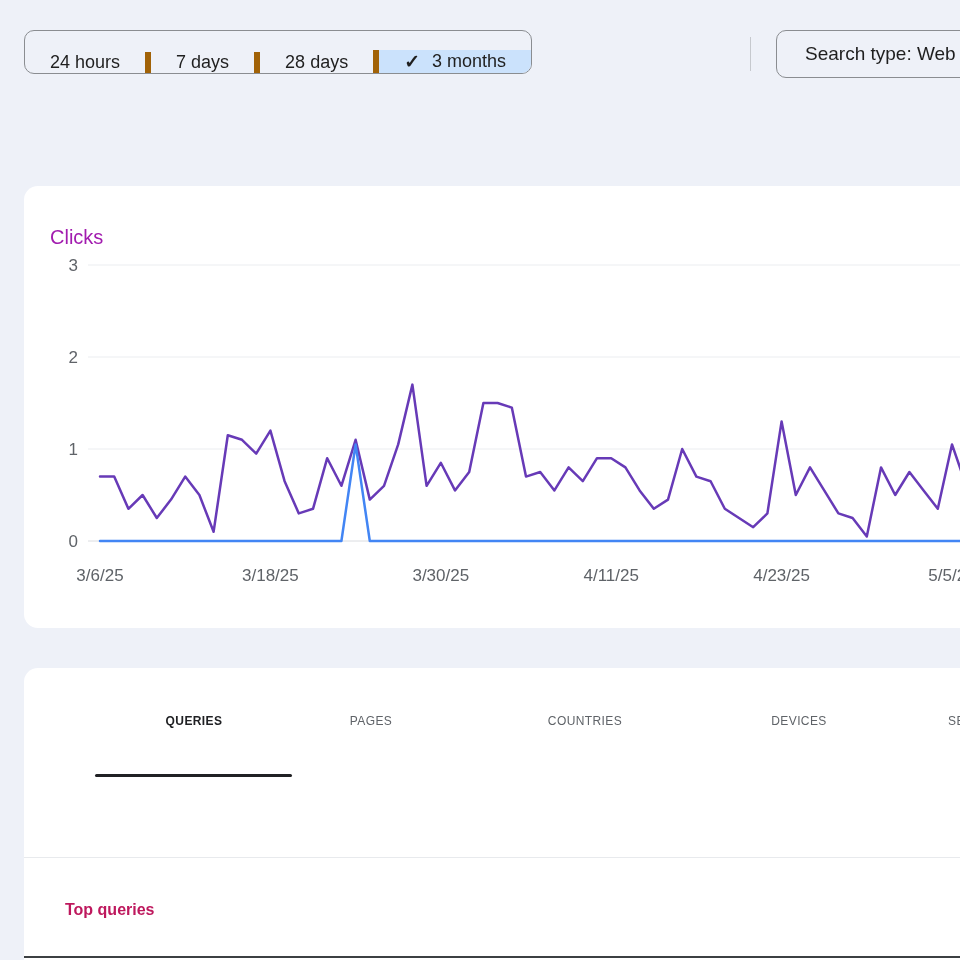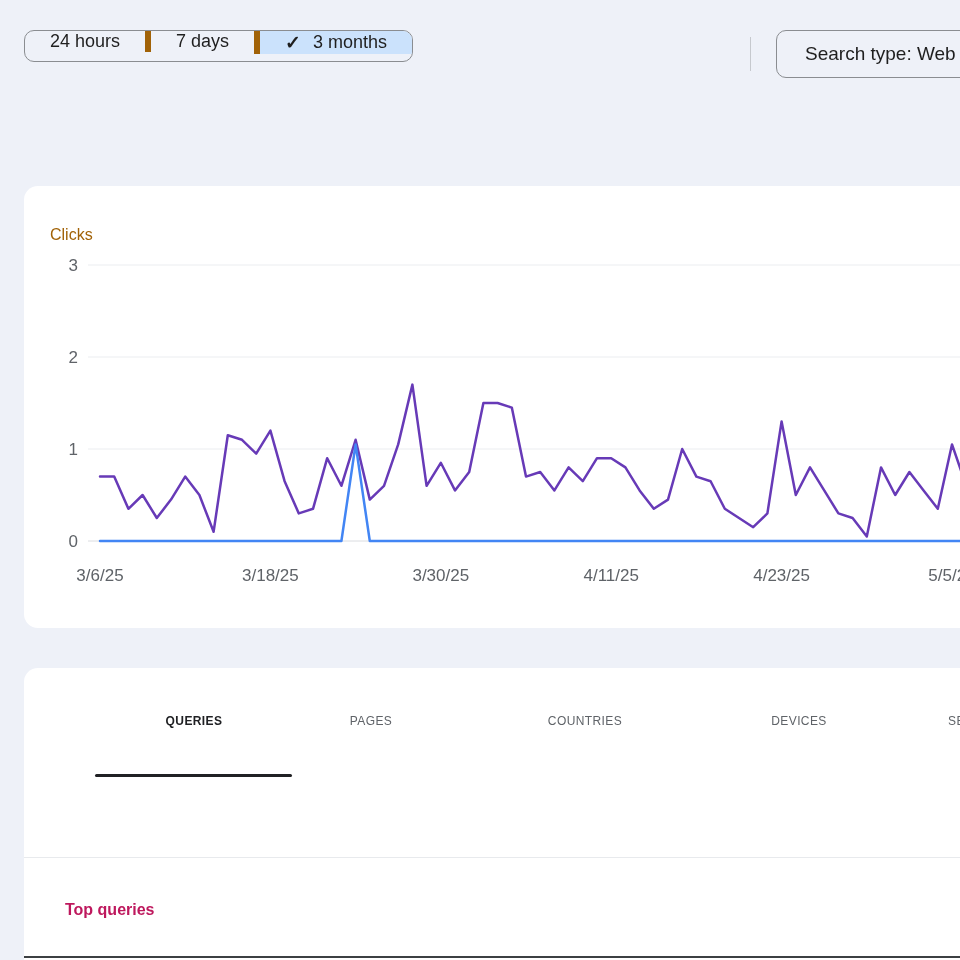--- a/index.html
+++ b/index.html
@@ -5,22 +5,22 @@
   * { margin:0; padding:0; box-sizing:border-box; }
   html, body {
     width:960px; height:960px; overflow:hidden;
     background:#eef1f8;
     font-family:"Liberation Sans", sans-serif;
     position:relative;
   }
 
   
   .chip-group {
-    position:absolute; left:24px; top:30px; height:32px;
-    display:flex; align-items:flex-start;
+    position:absolute; left:24px; top:30px; height:44px;
+    display:flex; align-items:flex-end;
     border:1px solid #8a8d91; border-radius:10px;
     overflow:hidden; background:transparent;
   }
   .chip {
     display:flex; align-items:center;
     padding:0 25px; font-size:18px; color:#1f1f1f;
     background:transparent; border:none; border-left:6px solid #a16207;
     font-family:"Liberation Sans", sans-serif; cursor:pointer; white-space:nowrap;
   }
   .chip:first-child { border-left:none; }
@@ -41,21 +41,21 @@
     font-family:"Liberation Sans", sans-serif;
   }
 
   
   .chart-card {
     position:absolute; left:24px; top:186px; width:1000px; height:442px;
     background:#ffffff; border-radius:14px; overflow:hidden;
   }
   .metric-label {
     position:absolute; left:26px; top:40px;
-    font-size:16px; color:#a16207;
+    font-size:20px; color:#a21caf;
   }
   #chart-svg { position:absolute; left:0; top:0; }
   #chart-svg text { font-family:"Liberation Sans", sans-serif; }
 
   
   .tabs-card {
     position:absolute; left:24px; top:668px; width:1000px; height:400px;
     background:#ffffff; border-radius:14px 14px 0 0; overflow:hidden;
   }
   .tab {
@@ -82,20 +82,21 @@
     background:#3c4043;
   }
 </style>
 </head>
 <body>
 
 <div>
   <div class="chip-group">
     <button class="chip">24 hours</button>
     <button class="chip">7 days</button>
+    <button class="chip">28 days</button>
     <button class="chip selected">
       <span class="check">✓</span>
       <span>3 months</span>
     </button>
   </div>
 
   <div class="vdivider"></div>
 
   <button class="search-chip">Search type: Web</button>
 </div>

